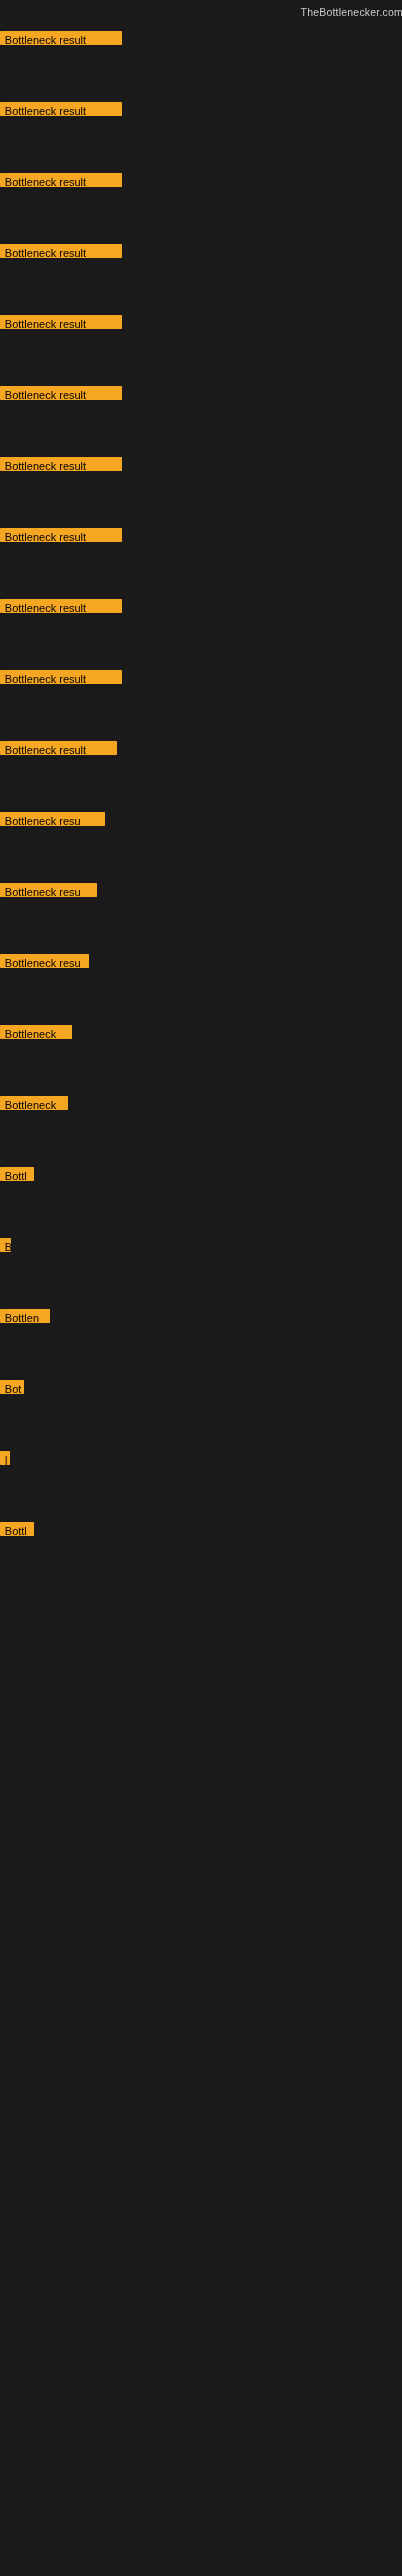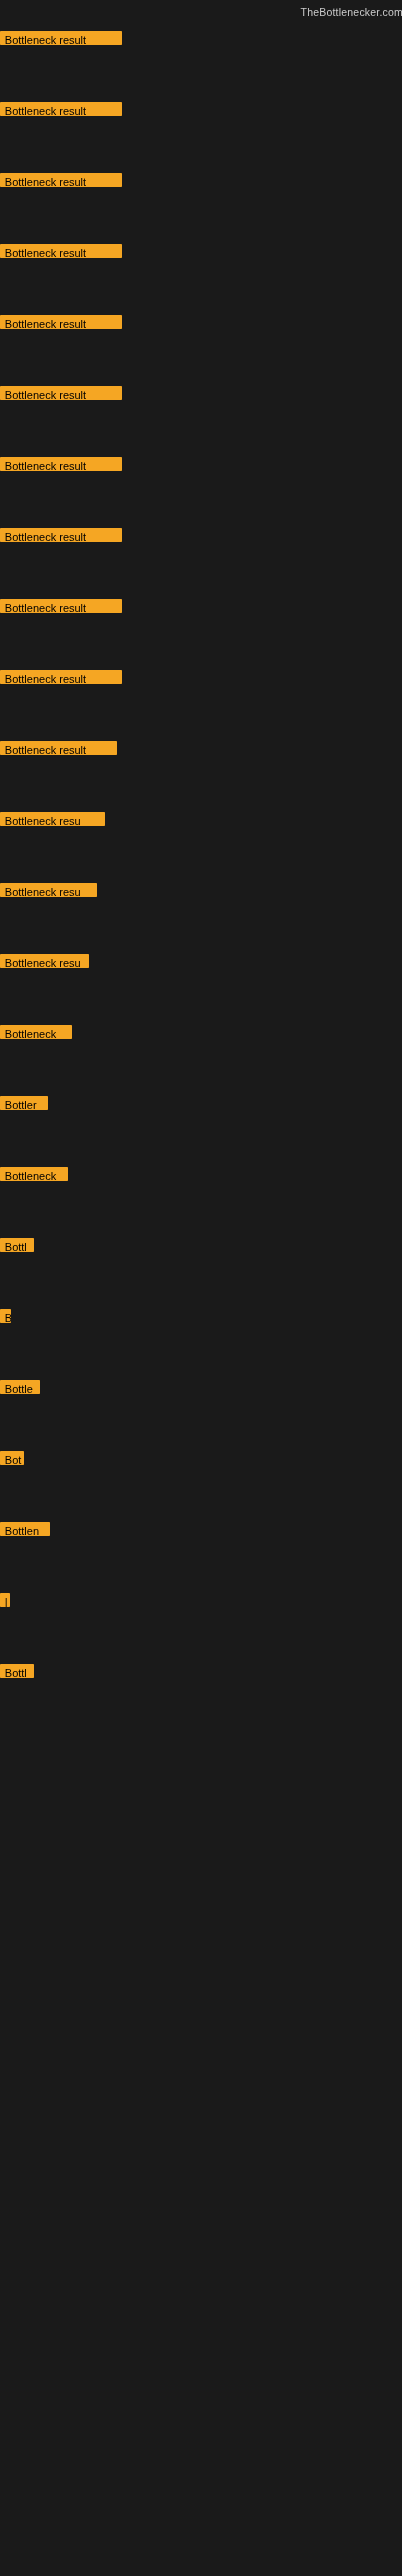--- a/index.html
+++ b/index.html
@@ -99,39 +99,33 @@
     <div class="bar-item">
       <span class="bar-label" style="width: 97px; max-width: 97px;">Bottleneck resu</span>
     </div>
     <div class="bar-item">
       <span class="bar-label" style="width: 89px; max-width: 89px;">Bottleneck resu</span>
     </div>
     <div class="bar-item">
       <span class="bar-label" style="width: 72px; max-width: 72px;">Bottleneck</span>
     </div>
     <div class="bar-item">
-      <span class="bar-label" style="width: 48px; max-width: 48px;">Bottler</span>
-    </div>
-    <div class="bar-item">
       <span class="bar-label" style="width: 68px; max-width: 68px;">Bottleneck</span>
     </div>
     <div class="bar-item">
       <span class="bar-label" style="width: 34px; max-width: 34px;">Bottl</span>
     </div>
     <div class="bar-item">
       <span class="bar-label" style="width: 11.3px; max-width: 11.3px;">B</span>
     </div>
     <div class="bar-item">
-      <span class="bar-label" style="width: 40px; max-width: 40px;">Bottle</span>
+      <span class="bar-label" style="width: 50px; max-width: 50px;">Bottlen</span>
     </div>
     <div class="bar-item">
       <span class="bar-label" style="width: 24px; max-width: 24px;">Bot</span>
-    </div>
-    <div class="bar-item">
-      <span class="bar-label" style="width: 50px; max-width: 50px;">Bottlen</span>
     </div>
     <div class="bar-item">
       <span class="bar-label" style="width: 8px; max-width: 8px;">|</span>
     </div>
     <div class="bar-item">
       <span class="bar-label" style="width: 34px; max-width: 34px;">Bottl</span>
     </div>
   </div>
 
 

